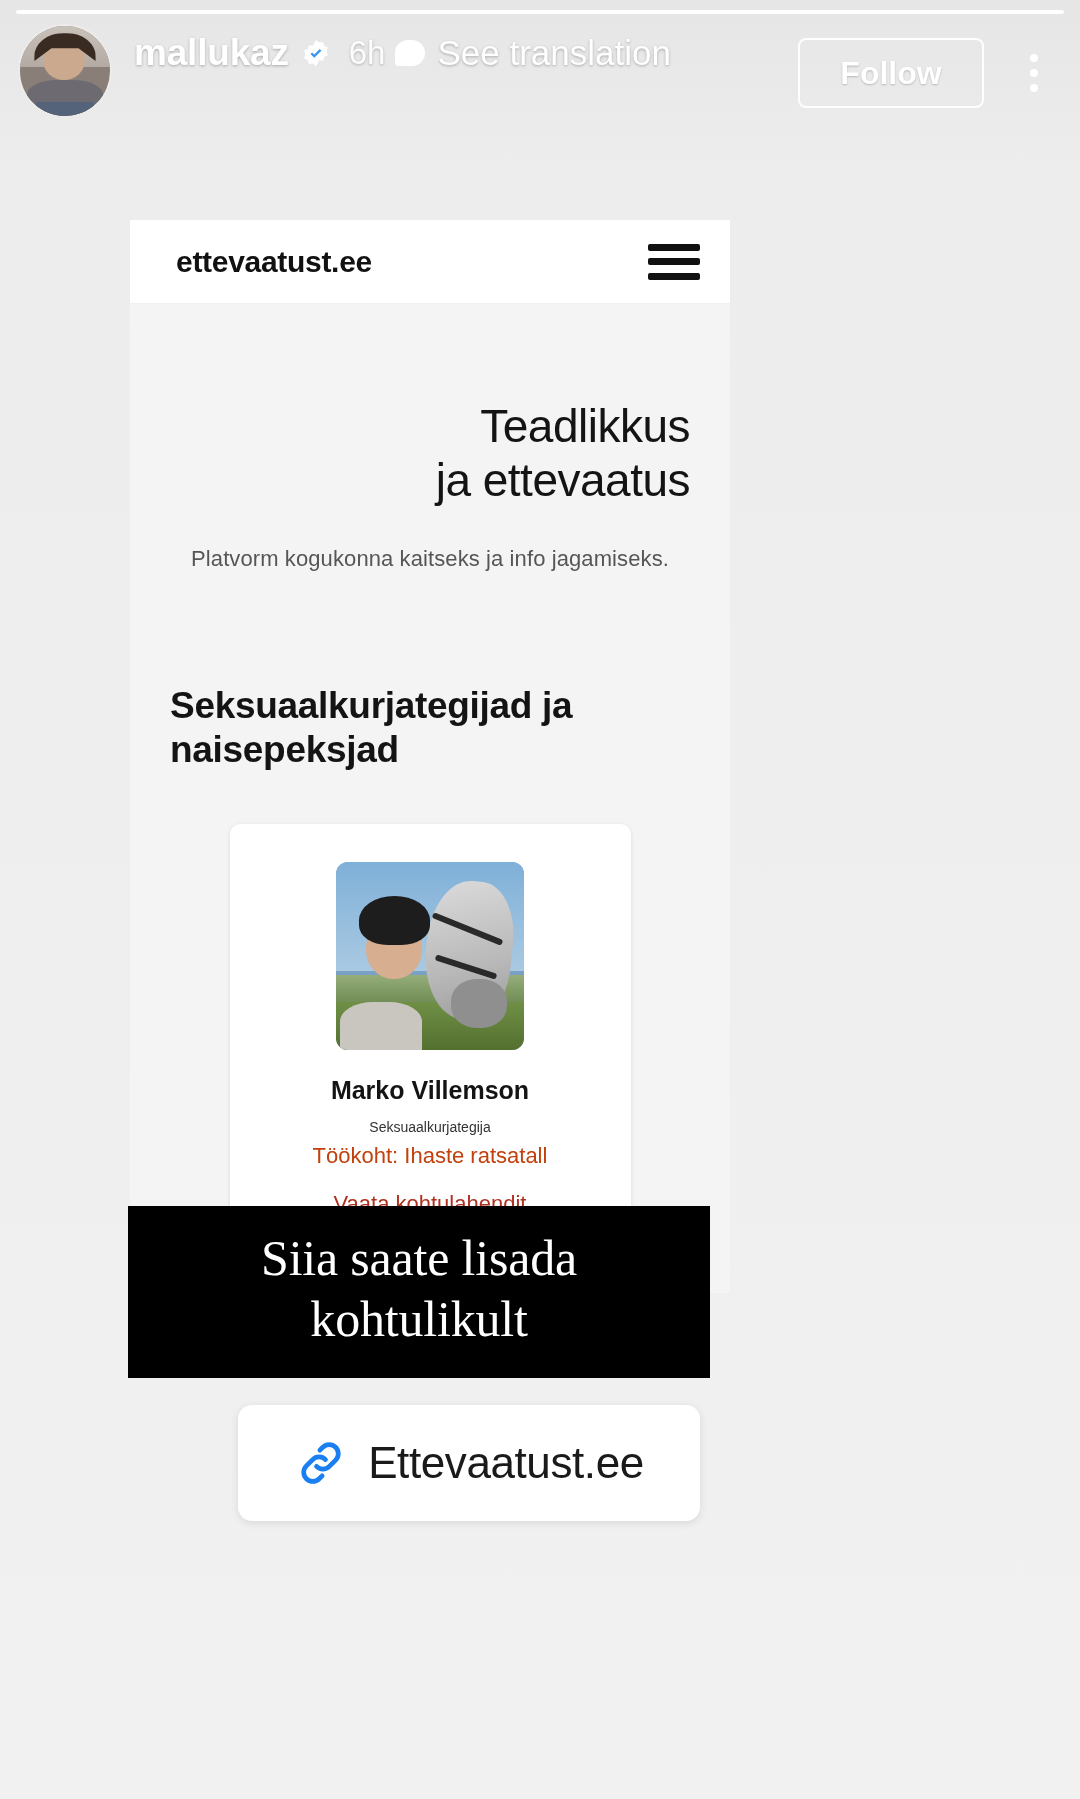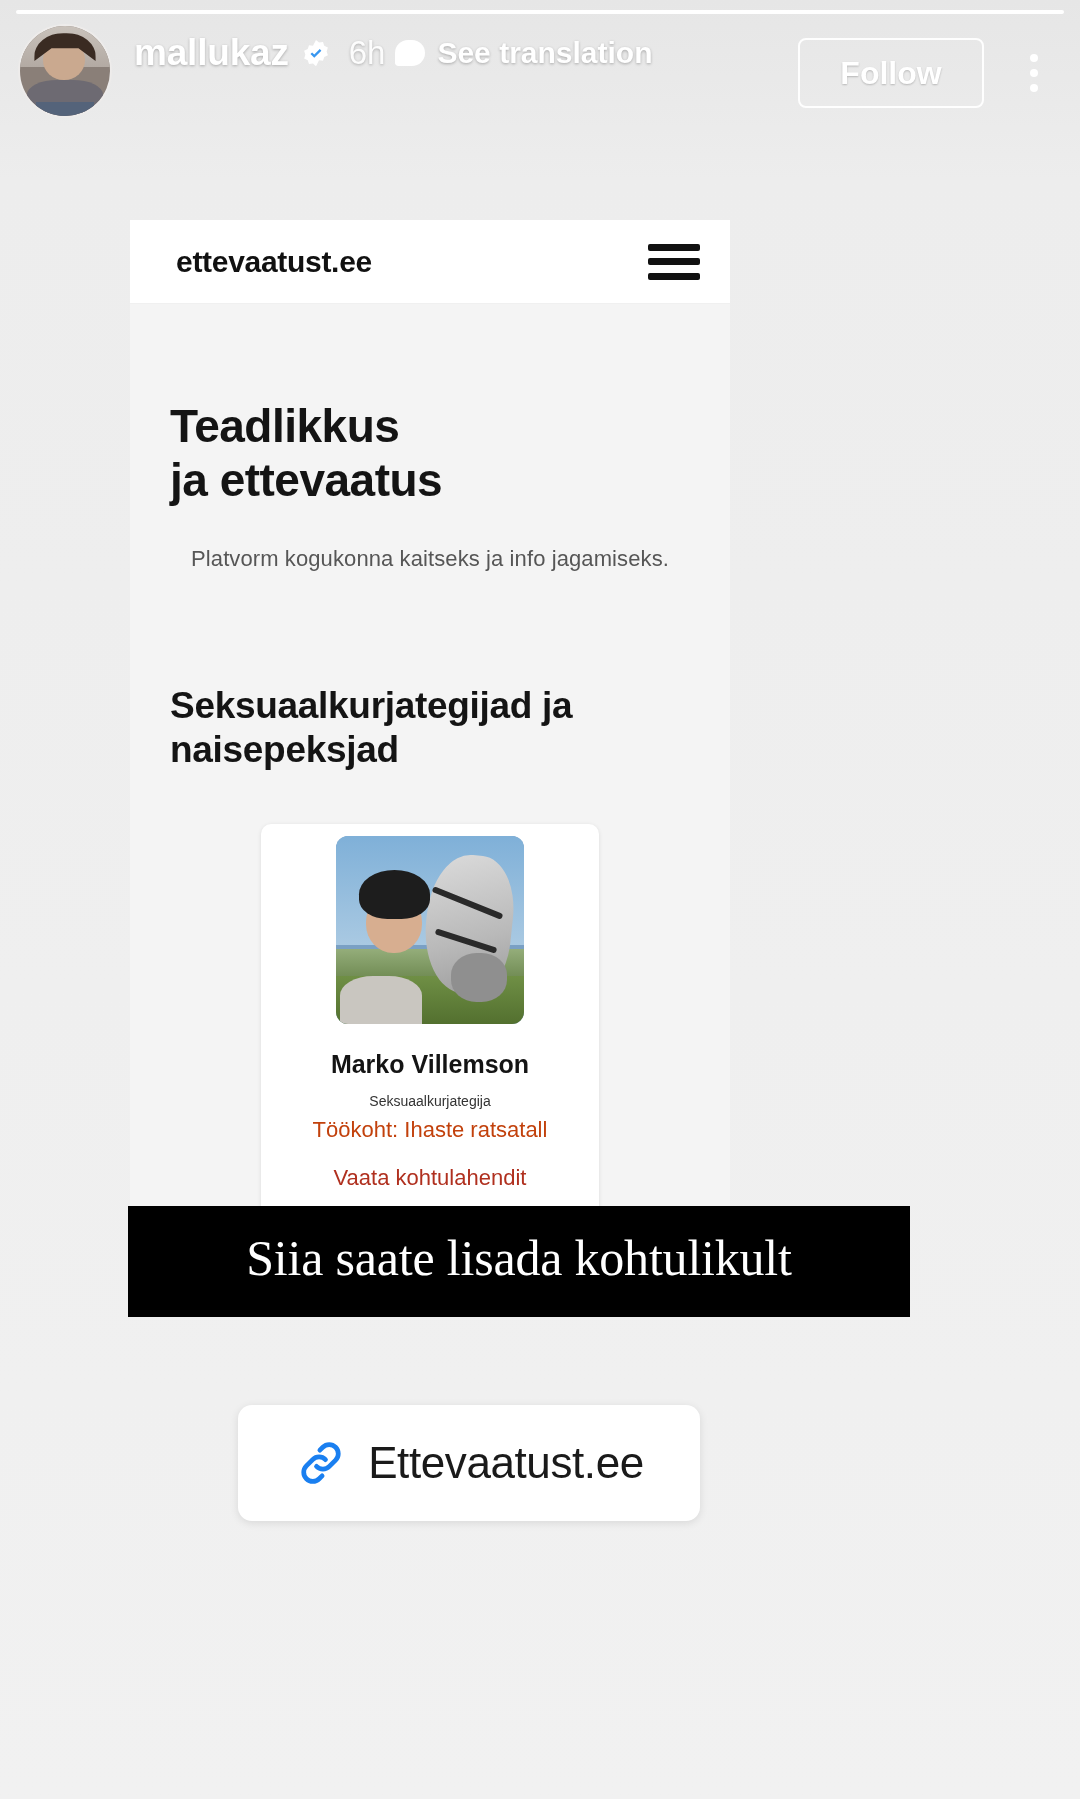--- a/index.html
+++ b/index.html
@@ -117,22 +117,22 @@
     align-items: center;
     gap: 12px;
   }
   .translate-dot {
     width: 30px; height: 26px;
     background: #ffffff;
     border-radius: 14px 14px 14px 4px;
   }
   .translate-text {
     color: #ffffff;
-    font-size: 30px;
-    font-weight: 700;
+    font-size: 35px;
+    font-weight: 400;
     text-shadow: 0 1px 3px rgba(0,0,0,0.28);
   }
 
   .follow-btn {
     position: absolute;
     right: 96px;
     top: 38px;
     width: 186px;
     height: 70px;
     border: 2px solid rgba(255,255,255,0.95);
@@ -193,24 +193,24 @@
     display: flex; flex-direction: column; justify-content: space-between;
   }
   .hamburger i { display: block; height: 7px; background: #111111; border-radius: 2px; }
 
   .web-body {
     background: #f4f4f4;
     padding: 96px 40px 46px 40px;
     min-height: 930px;
   }
   .hero-title {
-    text-align: left;
+    text-align: right;
     font-size: 46px;
     line-height: 1.17;
-    font-weight: 700;
+    font-weight: 400;
     color: #141414;
     letter-spacing: -0.5px;
   }
   .hero-sub {
     text-align: center;
     margin-top: 38px;
     font-size: 22px;
     color: #565656;
     letter-spacing: 0.1px;
   }
@@ -218,25 +218,25 @@
     margin-top: 112px;
     font-size: 37px;
     line-height: 1.2;
     font-weight: 700;
     color: #141414;
     letter-spacing: -0.3px;
   }
 
   .person-card {
     margin: 52px auto 0 auto;
-    width: 338px;
+    width: 401px;
     background: #ffffff;
     border-radius: 10px;
     box-shadow: 0 1px 4px rgba(0,0,0,0.10);
-    padding: 12px 20px 30px 20px;
+    padding: 38px 20px 30px 20px;
     text-align: center;
   }
   .person-photo {
     width: 188px;
     height: 188px;
     border-radius: 12px;
     margin: 0 auto;
     overflow: hidden;
     position: relative;
     background: #7aa0c4;
@@ -293,21 +293,21 @@
     margin-top: 22px;
     font-size: 22px;
     color: #b0301f;
   }
 
   
   .caption {
     position: absolute;
     left: 128px;
     top: 1206px;
-    width: 782px;
+    width: 582px;
     background: #000000;
     padding: 22px 26px 28px 26px;
     text-align: center;
   }
   .caption-text {
     font-family: "Liberation Serif", serif;
     color: #ffffff;
     font-size: 50px;
     line-height: 1.22;
     letter-spacing: -0.2px;

